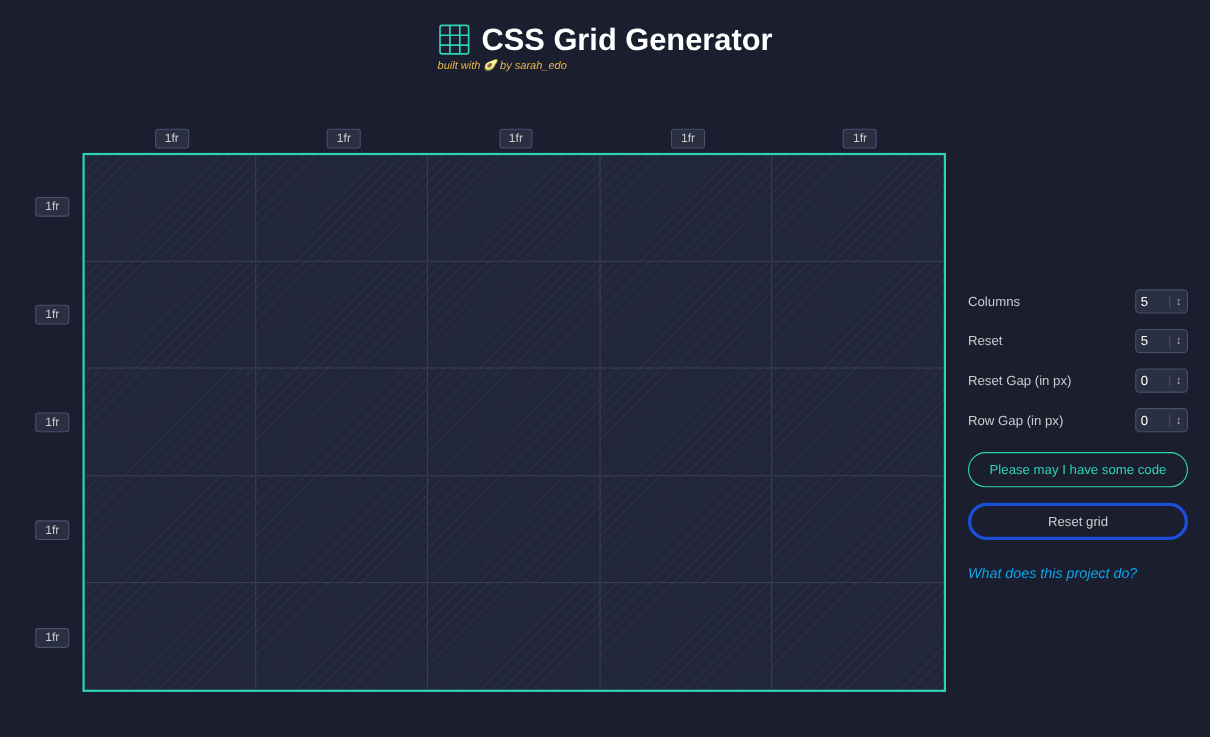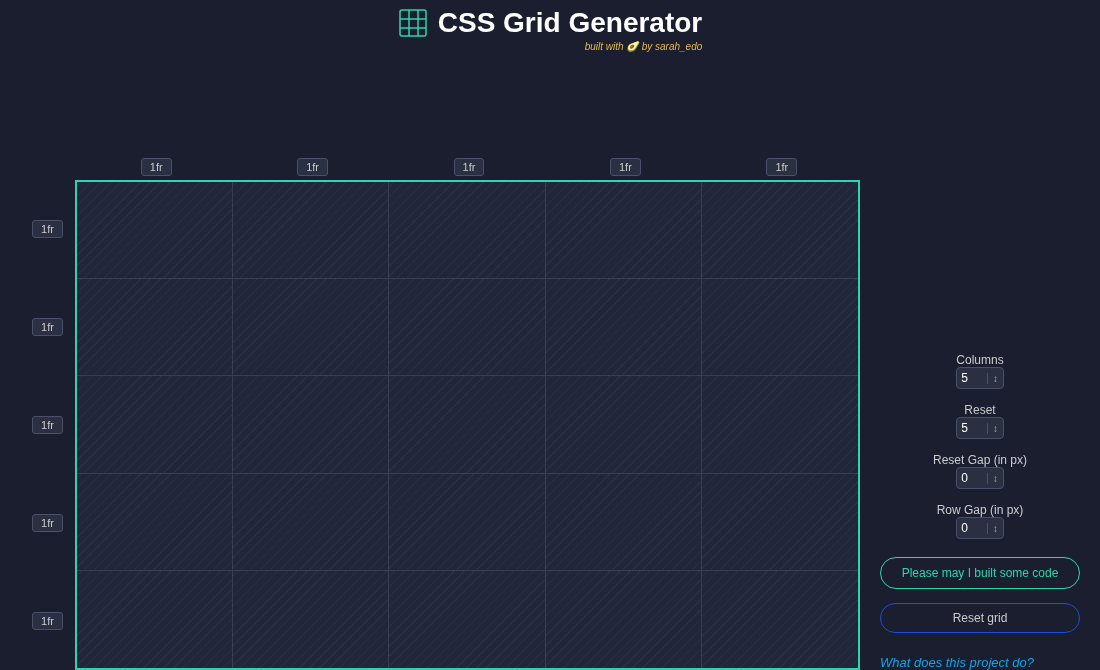--- a/index.html
+++ b/index.html
@@ -11,22 +11,22 @@
       width: 1100px;
       height: 670px;
       overflow: hidden;
       display: flex;
       flex-direction: column;
       align-items: center;
     }
 
     
     .header {
-      text-align: right;
-      padding: 7px 0 10px 0;
+      text-align: left;
+      padding: 20px 0 10px 0;
     }
 
     .header-title-row {
       display: flex;
       align-items: center;
       justify-content: center;
       gap: 10px;
     }
 
     .header-icon {
@@ -44,21 +44,21 @@
       font-size: 10px;
       color: #e8b84b;
       font-style: italic;
       margin-top: 2px;
     }
 
     
     .main-area {
       display: flex;
       flex-direction: row;
-      align-items: flex-end;
+      align-items: center;
       width: 100%;
       padding: 0 20px;
       gap: 20px;
       flex: 1;
     }
 
     
     .grid-section {
       display: flex;
       flex-direction: column;
@@ -151,21 +151,20 @@
     .controls-panel {
       width: 200px;
       padding-top: 45px;
       display: flex;
       flex-direction: column;
       gap: 14px;
     }
 
     .control-row {
       display: flex;
-      flex-direction: column;
       align-items: center;
       justify-content: space-between;
     }
 
     .control-label {
       font-size: 12px;
       color: #cccccc;
     }
 
     .control-input-group {
@@ -208,21 +207,21 @@
       padding: 8px 14px;
       font-size: 12px;
       cursor: pointer;
       text-align: center;
       margin-top: 4px;
       white-space: nowrap;
     }
 
     .btn-reset {
       background: transparent;
-      border: 1px solid #1d4ed8;
+      border: 3px solid #1d4ed8;
       color: #cccccc;
       border-radius: 20px;
       padding: 7px 18px;
       font-size: 12px;
       cursor: pointer;
       text-align: center;
     }
 
     .what-does-link {
       font-size: 13px;
@@ -360,20 +359,20 @@
     </div>
 
     <div class="control-row">
       <span class="control-label">Row Gap (in px)</span>
       <div class="control-input-group">
         <input class="control-input" type="number" value="0" min="0" style="">
         <div class="spinner-combined">↕</div>
       </div>
     </div>
 
-    <button class="btn-get-code">Please may I built some code</button>
+    <button class="btn-get-code">Please may I have some code</button>
 
     <button class="btn-reset">Reset grid</button>
 
     <div class="what-does-link">What does this project do?</div>
 
   </div>
 </div>
 
 </body></html>

